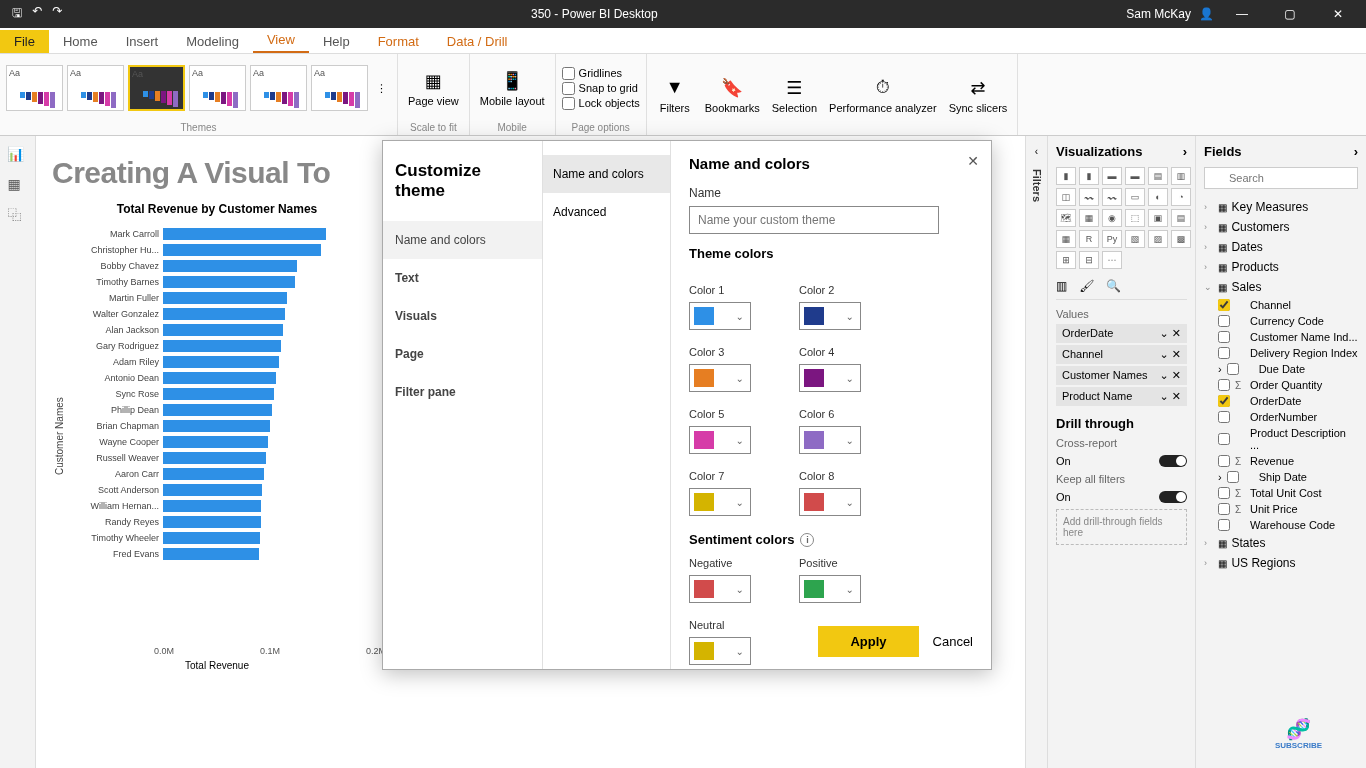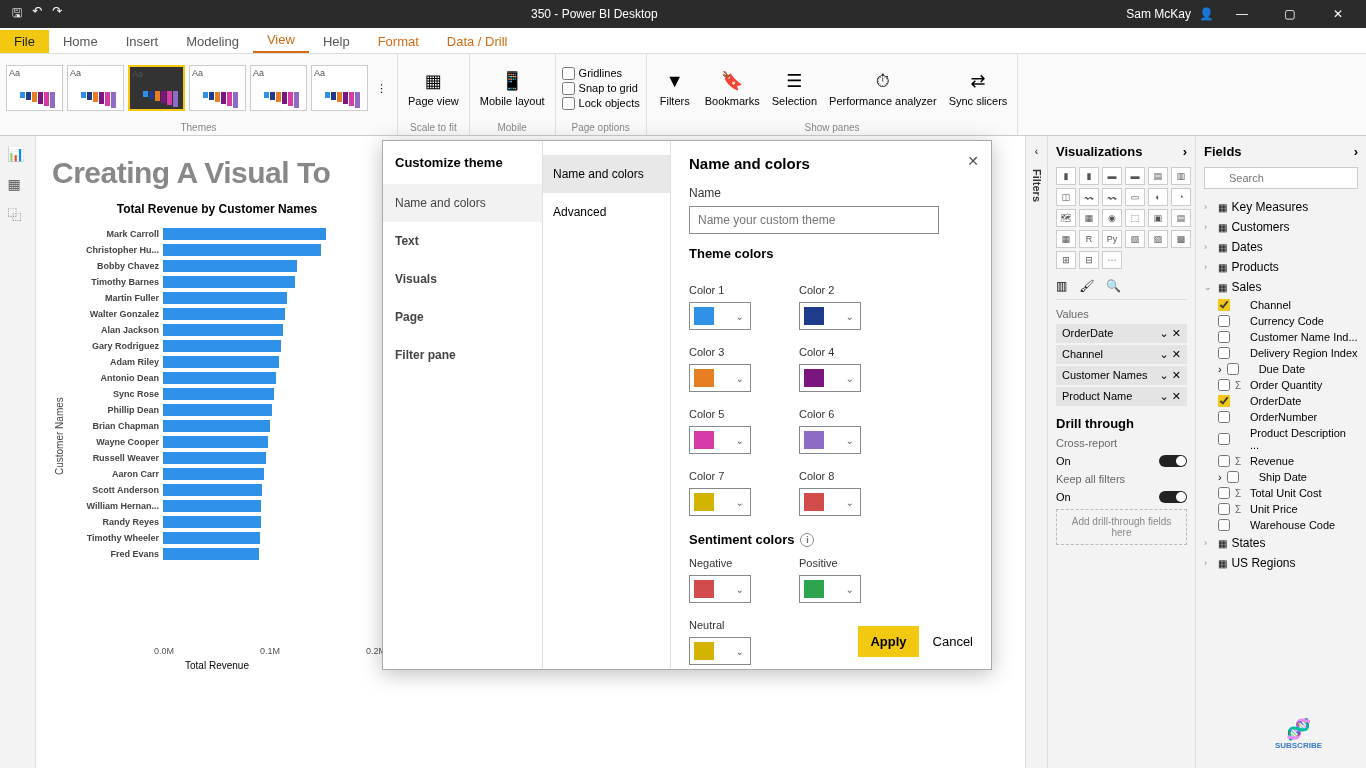--- a/index.html
+++ b/index.html
@@ -38,69 +38,69 @@
 .main { display: flex; height: calc(768px - 28px - 26px - 82px); position: relative; }
 .leftrail { width: 36px; background: #f3f3f3; border-right: 1px solid #ddd; display: flex; flex-direction: column; align-items: center; gap: 10px; padding-top: 10px; }
 .leftrail div { width: 20px; height: 20px; color: #555; font-size: 14px; }
 
 .canvas { flex: 1; background: #fff; padding: 20px 16px; position: relative; overflow: hidden; }
 .canvas h1 { font-size: 30px; font-weight: 800; color: #888; margin-bottom: 12px; letter-spacing: -0.5px; }
 .chart-title { text-align: center; font-size: 12px; font-weight: 600; margin-bottom: 10px; width: 330px; }
 .chart { width: 330px; height: 420px; display: flex; }
 .chart .ylabel { writing-mode: vertical-rl; transform: rotate(180deg); font-size: 10px; text-align: center; color: #444; padding: 0 2px; }
 .chart .bars-area { flex: 1; display: flex; flex-direction: column; gap: 1px; }
-.chart .bar-row { display: flex; align-items: center; font-size: 9px; height: 15px; font-weight: bold; }
+.chart .bar-row { display: flex; align-items: center; font-size: 9px; height: 15px; }
 .chart .bar-label { width: 96px; text-align: right; padding-right: 4px; color: #444; }
 .chart .bar { height: 12px; background: #2e90e6; }
 .chart-x { display: flex; justify-content: space-between; font-size: 9px; width: 232px; margin-left: 102px; color: #555; }
 .chart-xlabel { text-align: center; font-size: 10px; margin-top: 4px; width: 330px; }
 
 
 .dialog { position: absolute; left: 382px; top: 140px; width: 610px; height: 530px; background: #fff; border: 1px solid #aaa; box-shadow: 0 4px 20px rgba(0,0,0,0.25); display: flex; }
 .dialog .sidebar1 { width: 160px; border-right: 1px solid #e0e0e0; }
-.dialog .sidebar1 h3 { font-size: 13px; font-weight: 600; padding: 14px 12px; }
+.dialog .sidebar1 h3 { font-size: 17px; font-weight: 600; padding: 20px 12px; }
 .dialog .sidebar1 .item { padding: 12px 12px; font-size: 12px; color: #444; font-weight: bold; }
 .dialog .sidebar1 .item.active { background: #f2f2f2; font-weight: 400; }
 .dialog .sidebar2 { width: 128px; border-right: 1px solid #e0e0e0; padding-top: 14px; }
 .dialog .sidebar2 .item { padding: 12px 10px; font-size: 12px; }
 .dialog .sidebar2 .item.active { background: #e8e8e8; }
 .dialog .content { flex: 1; padding: 14px 18px; position: relative; overflow-y: auto; }
 .dialog .content h3 { font-size: 15px; font-weight: 600; margin-bottom: 14px; }
 .dialog .content h4 { font-size: 13px; font-weight: 600; margin: 12px 0 23px; }
 .dialog .close { position: absolute; right: 12px; top: 12px; font-size: 14px; color: #555; cursor: pointer; }
 .dialog .field-label { font-size: 12px; color: #333; margin-bottom: 6px; display: block; }
 .dialog input[type=text] { width: 250px; padding: 6px 8px; border: 1px solid #888; font-size: 12px; }
 .color-grid { display: flex; flex-wrap: wrap; gap: 16px 30px; }
 .color-item { width: 80px; }
 .color-item label { font-size: 11px; color: #333; display: block; margin-bottom: 6px; }
 .color-pick { width: 62px; height: 28px; border: 1px solid #888; display: flex; align-items: center; }
 .color-pick .sw { width: 20px; height: 18px; margin-left: 4px; }
 .color-pick .dd { margin-left: auto; margin-right: 6px; font-size: 10px; color: #666; }
 .sentiment-h { display: flex; align-items: center; gap: 6px; font-size: 13px; font-weight: 600; margin: 16px 0 10px; }
 .info-icon { width: 14px; height: 14px; border: 1px solid #888; border-radius: 50%; font-size: 9px; display: inline-flex; align-items: center; justify-content: center; color: #666; }
 .dialog-footer { position: absolute; bottom: 12px; right: 18px; display: flex; gap: 14px; }
-.btn-apply { background: #f2c811; border: none; padding: 8px 12px; font-size: 13px; font-weight: 600; }
+.btn-apply { background: #f2c811; border: none; padding: 8px 32px; font-size: 13px; font-weight: 600; }
 .btn-cancel { background: none; border: none; font-size: 13px; }
 
 
 .panel-rail { width: 22px; background: #f3f3f3; border-left: 1px solid #ddd; display: flex; flex-direction: column; align-items: center; padding-top: 10px; gap: 8px; }
 .panel-rail .vtext { writing-mode: vertical-rl; font-size: 11px; font-weight: 600; color: #333; margin-top: 4px; }
 
 .viz-panel { width: 148px; background: #f3f3f3; border-left: 1px solid #ddd; padding: 8px; font-size: 12px; overflow-y: auto; }
 .viz-panel h4 { font-size: 13px; font-weight: 600; margin-bottom: 8px; display: flex; justify-content: space-between; }
 .viz-grid { display: grid; grid-template-columns: repeat(6, 20px); gap: 3px; margin-bottom: 10px; }
 .viz-grid div { width: 20px; height: 18px; background: #fff; border: 1px solid #ccc; font-size: 9px; display: flex; align-items: center; justify-content: center; color: #555; }
 .viz-tools { display: flex; gap: 12px; margin-bottom: 8px; padding-bottom: 6px; border-bottom: 1px solid #ddd; }
 .val-label { font-size: 11px; color: #666; margin: 6px 0 4px; }
 .val-item { background: #e4e4e4; padding: 3px 6px; font-size: 11px; margin-bottom: 2px; display: flex; justify-content: space-between; }
 .drill { font-size: 13px; font-weight: 600; margin: 10px 0 6px; }
 .toggle-row { display: flex; justify-content: space-between; font-size: 11px; margin: 6px 0; align-items: center; }
 .toggle { width: 28px; height: 12px; background: #222; border-radius: 6px; position: relative; }
 .toggle::after { content: ''; position: absolute; width: 10px; height: 10px; background: #fff; border-radius: 50%; top: 1px; right: 1px; }
-.drill-drop { border: 1px dashed #bbb; padding: 6px; font-size: 10px; color: #888; text-align: center; margin-top: 6px; }
+.drill-drop { border: 1px dashed #bbb; padding: 6px; font-size: 10px; color: #888; text-align: left; margin-top: 6px; }
 
 .fields-panel { width: 171px; background: #f3f3f3; border-left: 1px solid #ddd; padding: 8px; font-size: 12px; overflow-y: auto; }
 .fields-panel h4 { font-size: 13px; font-weight: 600; margin-bottom: 8px; display: flex; justify-content: space-between; }
 .search { width: 100%; padding: 4px 6px 4px 24px; border: 1px solid #ccc; font-size: 11px; margin-bottom: 8px; background: #fff; }
 .field-table { padding: 3px 0; display: flex; align-items: center; gap: 4px; font-size: 12px; }
 .field-table .chev { font-size: 9px; color: #888; width: 10px; }
 .field-table .icon { font-size: 10px; }
 .field-item { padding: 2px 0 2px 14px; display: flex; align-items: center; gap: 5px; font-size: 11px; }
 .field-item input[type=checkbox] { width: 12px; height: 12px; accent-color: #f2c811; }
 .field-item .sigma { font-size: 10px; color: #666; width: 10px; }
@@ -262,21 +262,20 @@
         </div>
       <div class="rbn-btn">
           <div class="icon">⏱</div>
           <span>Performance analyzer</span>
         </div>
       <div class="rbn-btn">
           <div class="icon">⇄</div>
           <span>Sync slicers</span>
         </div>
     </div>
-    <div class="label">Show panes</div>
   </div>
 </div>
 
 <div class="main">
   <div class="leftrail">
     <div>📊</div>
     <div>▦</div>
     <div>⿻</div>
   </div>
 

